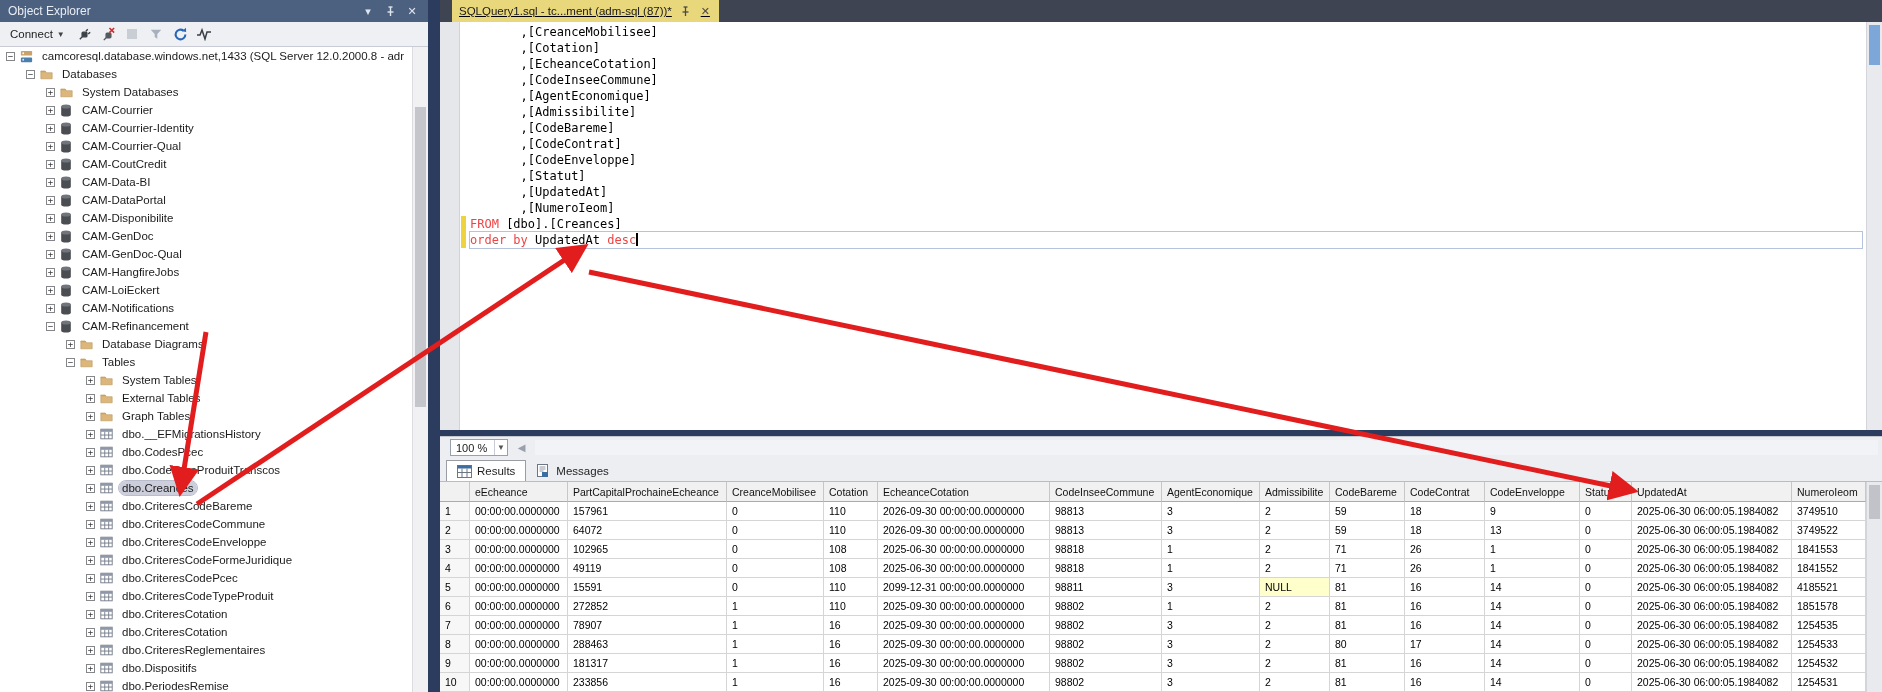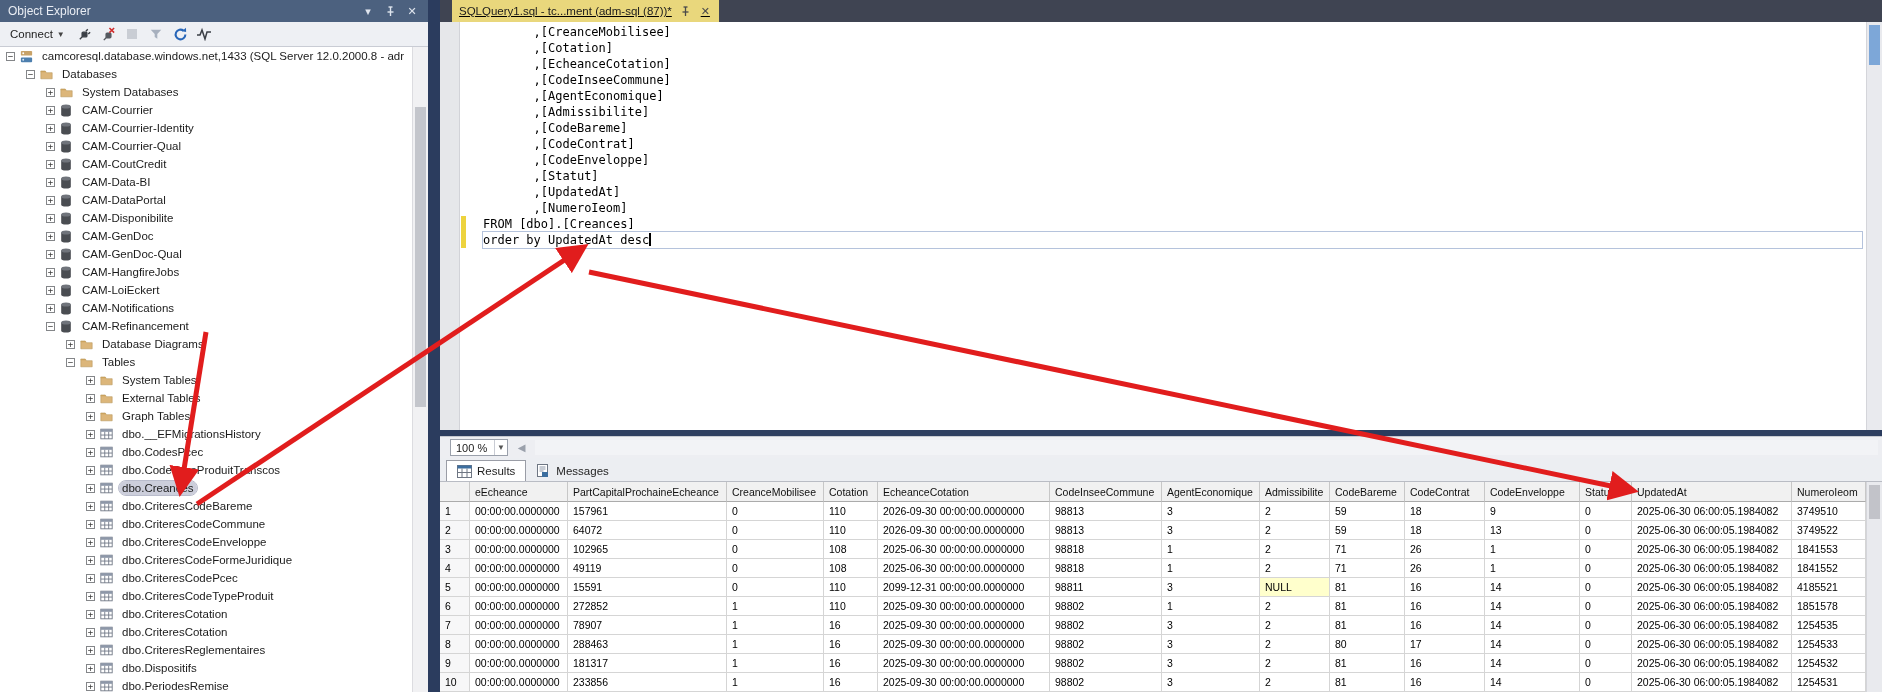--- a/index.html
+++ b/index.html
@@ -37,23 +37,23 @@
   .doc-tab{height:22px;margin-left:12px;background:#e9d77c;color:#1b1b1b;font-size:11.5px;
            display:flex;align-items:center;padding:0 7px;gap:7px;}
   .doc-tab .tico{width:13px;height:13px;display:flex;align-items:center;justify-content:center;
                  color:#4a4a4a;font-size:11px;}
   
   .editor{position:absolute;left:0;top:22px;right:0;height:408px;background:#fff;}
   .ind-margin{position:absolute;left:0;top:0;bottom:0;width:20px;background:#e6e7ea;border-right:1px solid #d2d3d8;}
   .changebar{position:absolute;left:21px;width:5px;background:#edd33e;}
   .sql{position:absolute;left:30px;top:2px;right:20px;font-family:"DejaVu Sans Mono",monospace;
        font-size:12px;line-height:16px;white-space:pre;color:#000;}
-  .sql .kw{color:#000000;text-align:right;}
+  .sql .kw{color:#ef4444;text-align:right;}
   .sql .pl{color:#000;}
-  .sline{height:16px;margin-left:13px;}
+  .sline{height:16px;}
   .sline.cur{outline:1px solid #b5c3dc;}
   .caret{display:inline-block;width:1.5px;height:13px;background:#000;vertical-align:-2px;}
   .ed-scroll{position:absolute;right:0;top:0;width:16px;bottom:0;background:#e9eaee;border-left:1px solid #d4d5da;}
   .ed-scroll .thumb{position:absolute;left:2px;right:2px;top:3px;height:40px;background:#7da7d8;}
 
   
   .gap{position:absolute;left:0;right:0;top:430px;height:6px;background:#2b3c5e;}
   .zoomrow{position:absolute;left:0;right:0;top:436px;height:22px;background:#edeef2;
            display:flex;align-items:center;padding-left:10px;gap:6px;border-top:1px solid #c5c8cf;}
   .zoom-select{width:58px;height:17px;background:#fff;border:1px solid #9aa0ab;font-size:11px;

